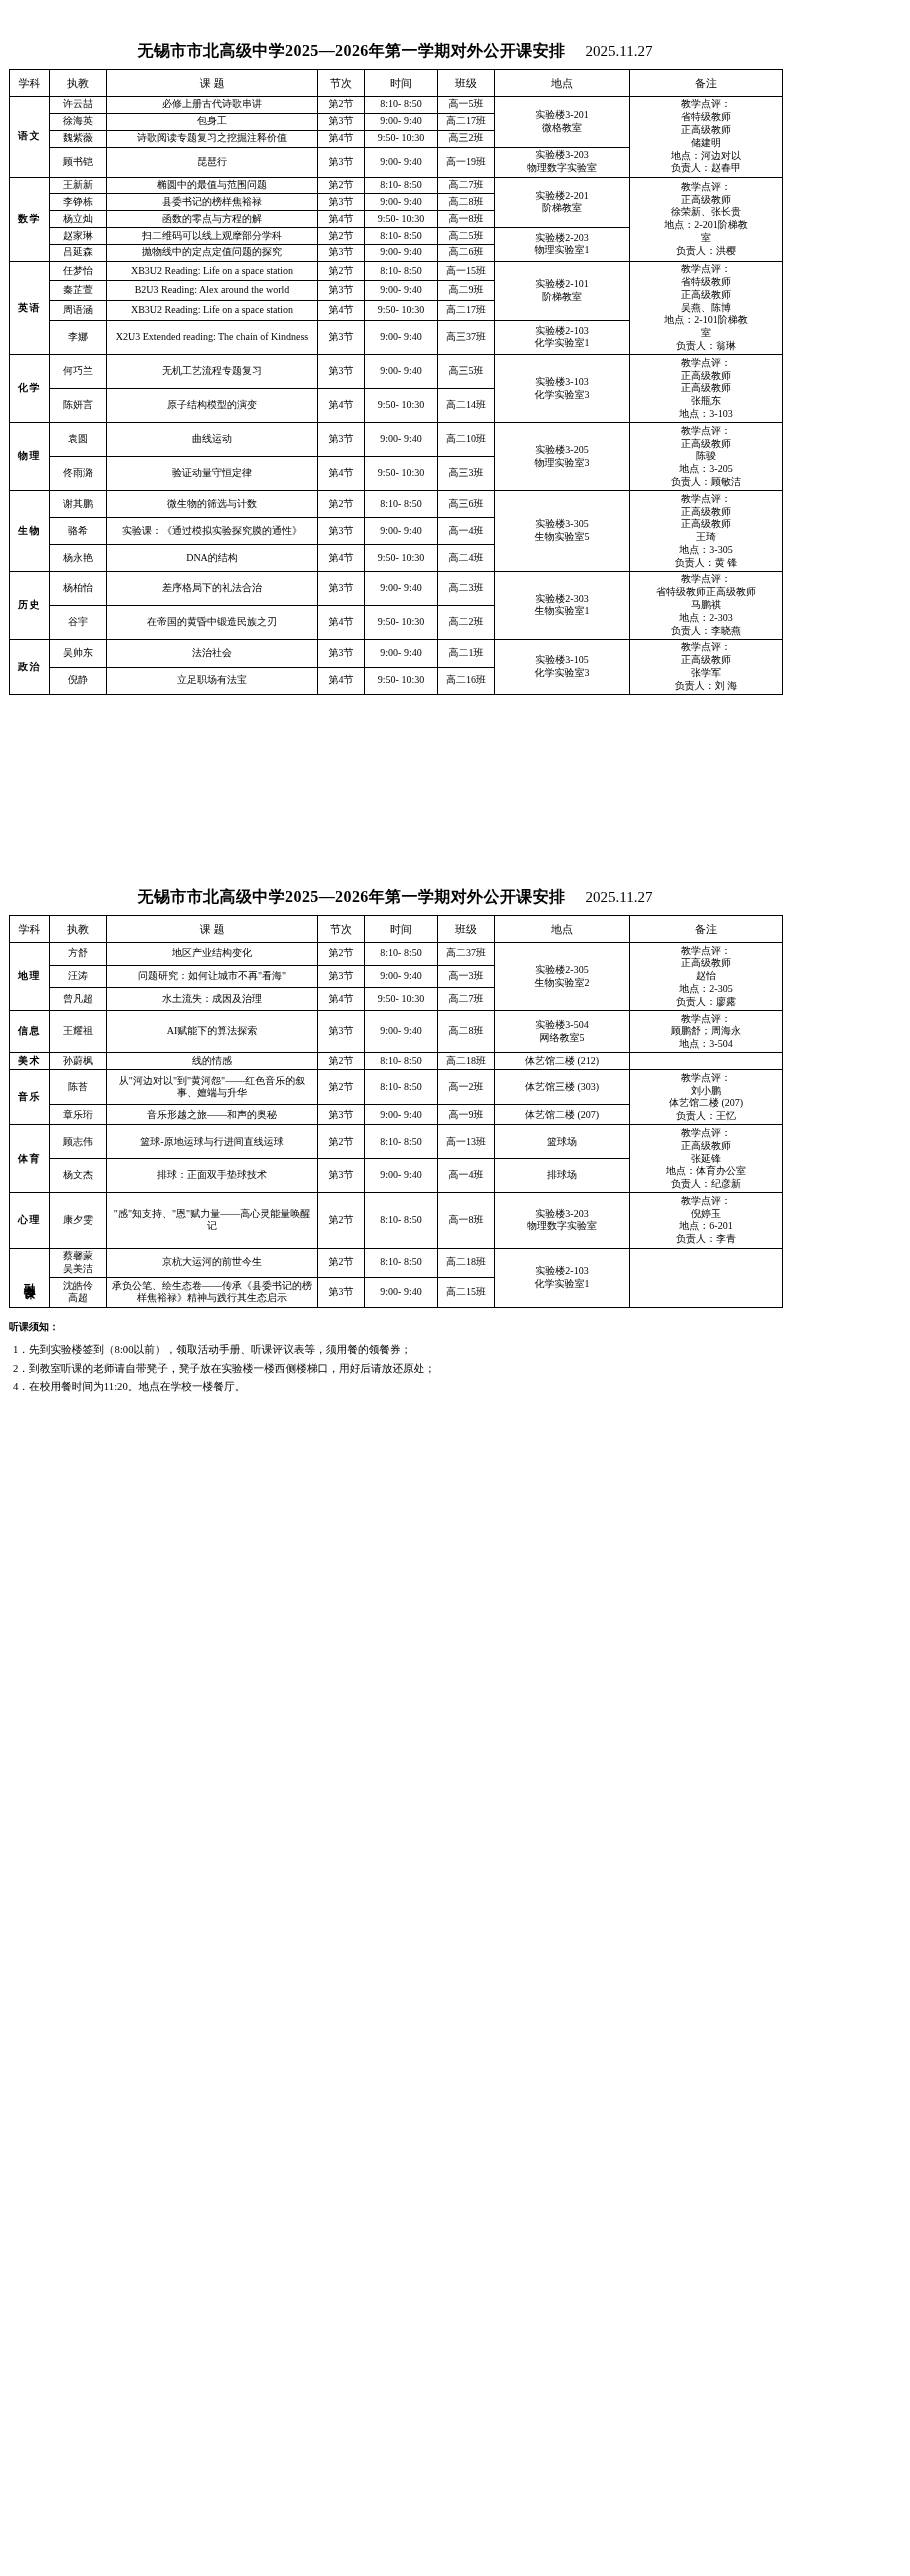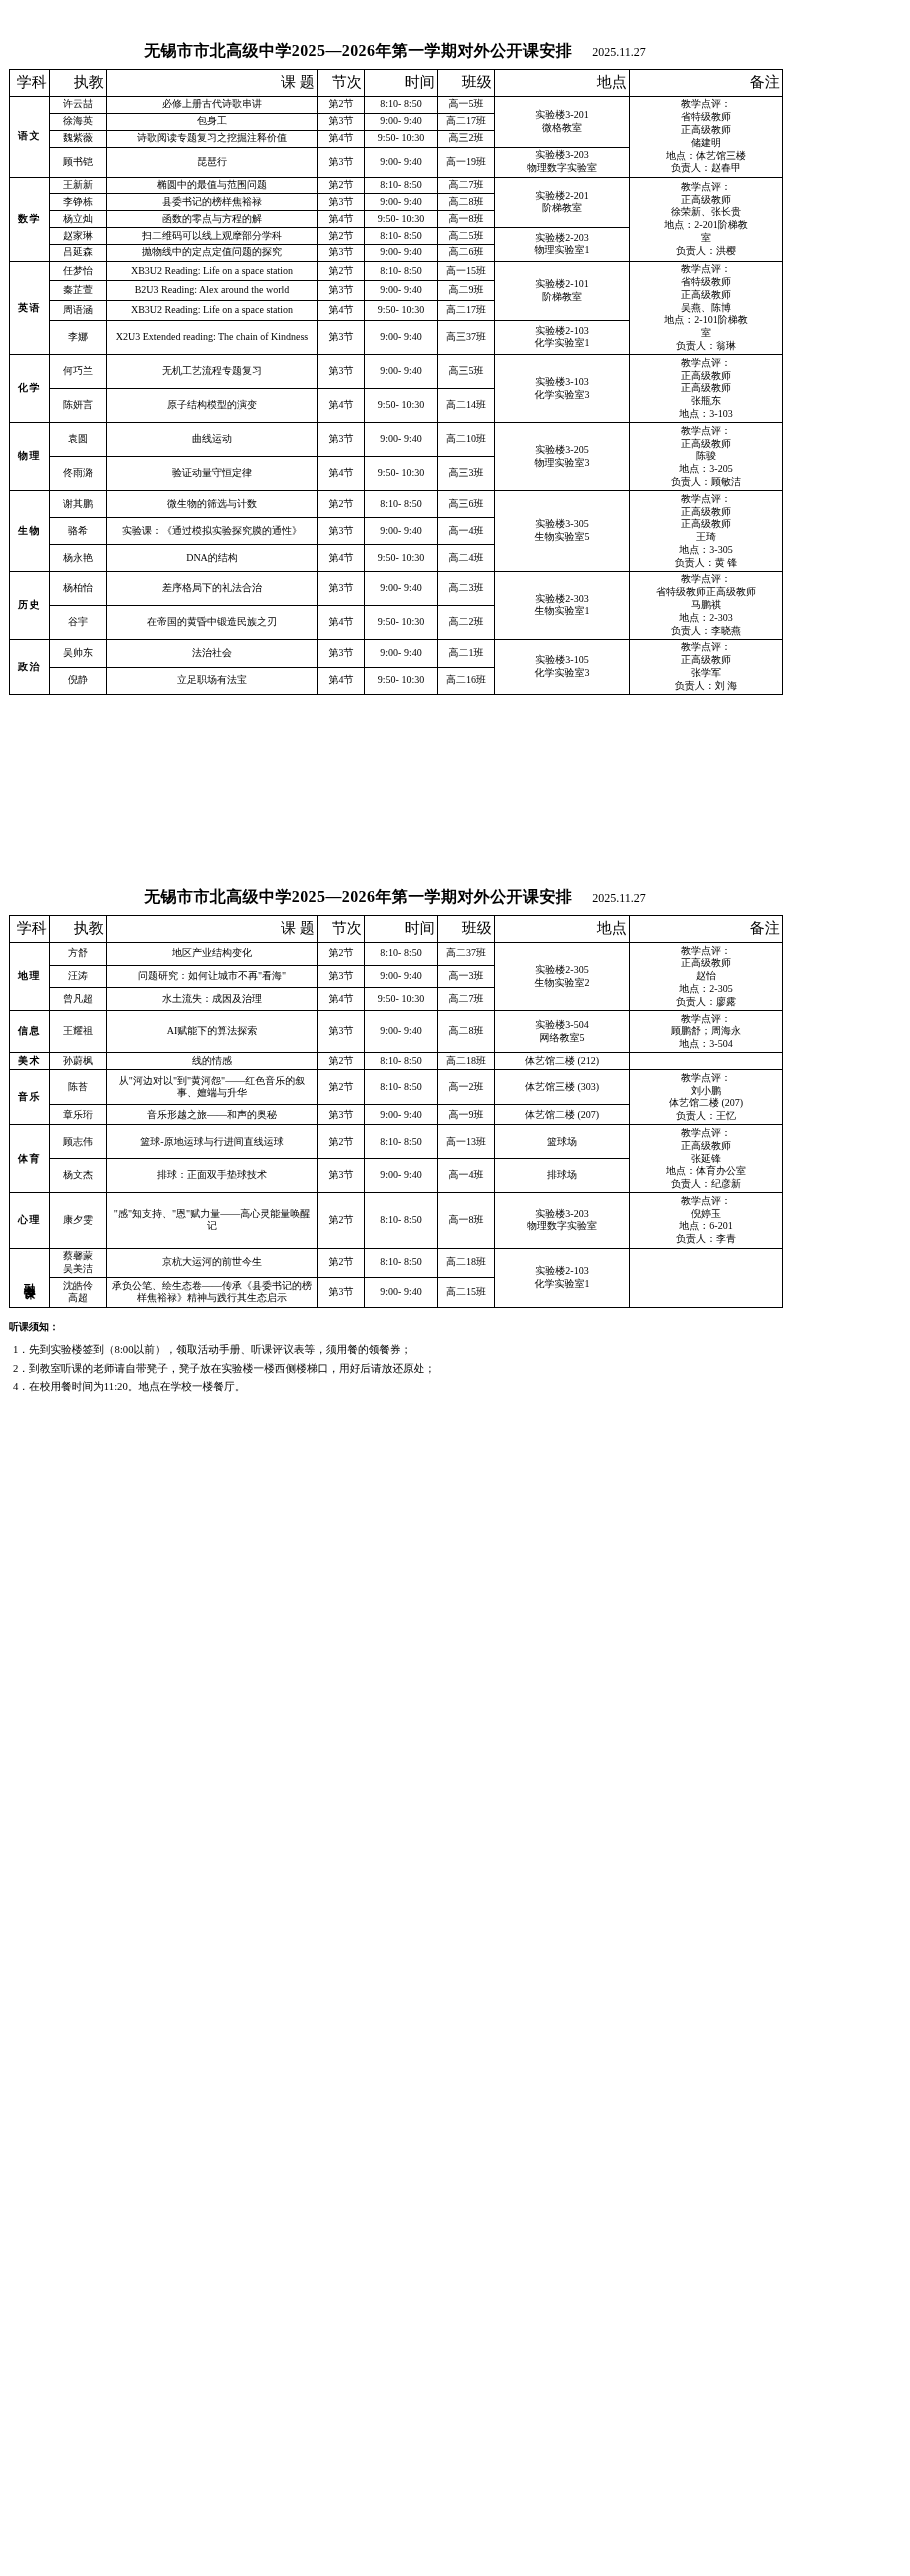--- a/index.html
+++ b/index.html
@@ -30,44 +30,43 @@
     gap: 20px;
     margin-bottom: 6.9px;
   }
   .doc-title {
     font-size: 16px;
     font-weight: bold;
     letter-spacing: 0.4px;
     white-space: nowrap;
   }
   .doc-date {
-    font-size: 12px;
+    font-size: 15px;
     font-weight: normal;
     white-space: nowrap;
   }
 
   table.sched {
     border-collapse: collapse;
     width: 772px;
     table-layout: fixed;
   }
   table.sched td, table.sched th {
     border: 0.8px solid #000;
     text-align: center;
     vertical-align: middle;
     font-size: 10px;
     padding: 1.5px 2.3px;
     line-height: 1.28;
     word-break: break-all;
   }
   table.sched th {
     font-weight: normal;
-    font-size: 15px;
+    font-size: 11px;
     height: 23px;
-    text-align: right;
   }
   td.subject {
     font-size: 13px;
     font-weight: bold;
     letter-spacing: 1.5px;
   }
   td.subject.vert {
     font-size: 11.5px;
     letter-spacing: 0.8px;
   }
@@ -164,21 +163,21 @@
             <td class="topic">必修上册古代诗歌串讲</td>
             <td class="period">第2节</td>
             <td class="time">8:10- 8:50</td>
             <td class="cls">高一5班</td>
             <td class="place" rowspan="3">实验楼3-201<br>微格教室</td>
             <td class="remark" rowspan="4">
               <span class="rm-line">教学点评：</span>
               <span class="rm-line">省特级教师</span>
               <span class="rm-line">正高级教师</span>
               <span class="rm-line">储建明</span>
-              <span class="rm-line">地点：体艺馆三楼</span>
+              <span class="rm-line">地点：河边对以</span>
               <span class="rm-line">负责人：赵春甲</span>
             </td>
           </tr>
           <tr>
             <td class="teacher">徐海英</td>
             <td class="topic">包身工</td>
             <td class="period">第3节</td>
             <td class="time">9:00- 9:40</td>
             <td class="cls">高二17班</td>
           </tr>

